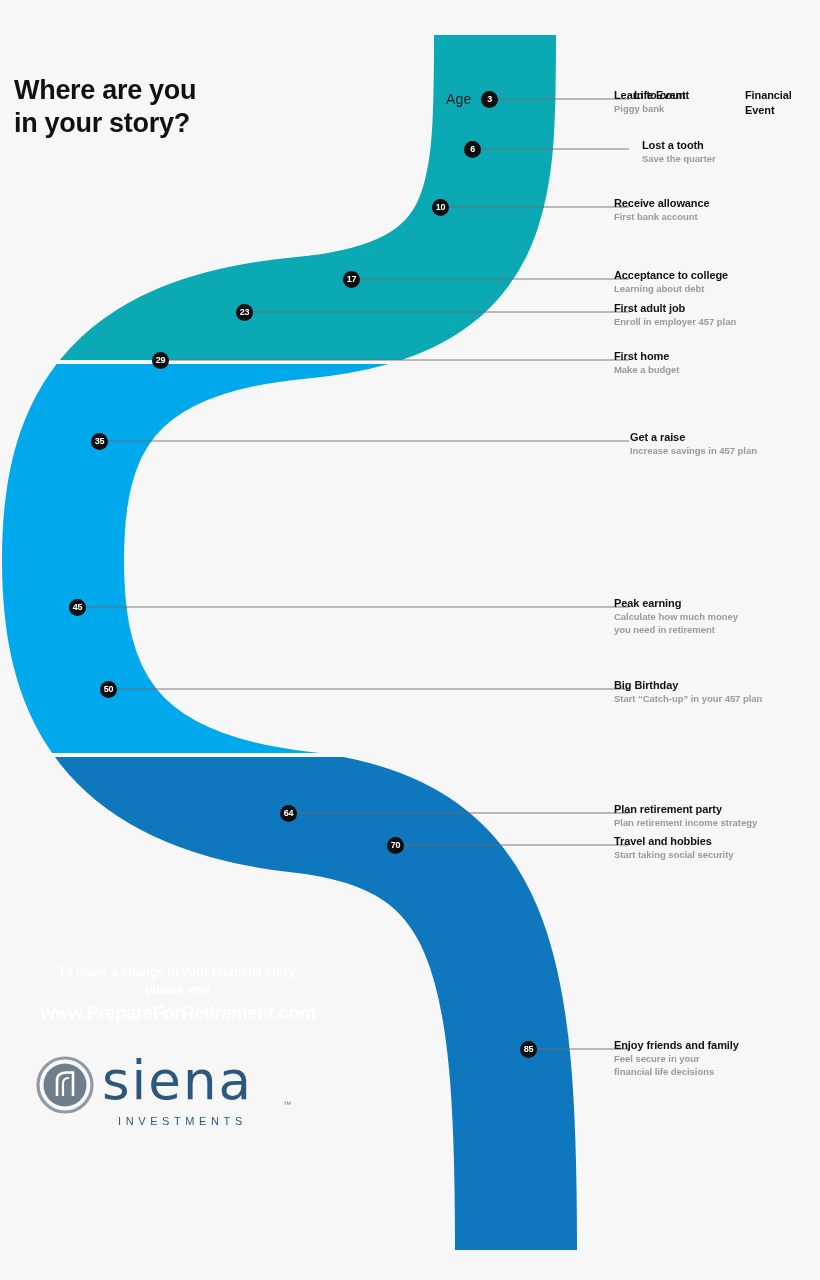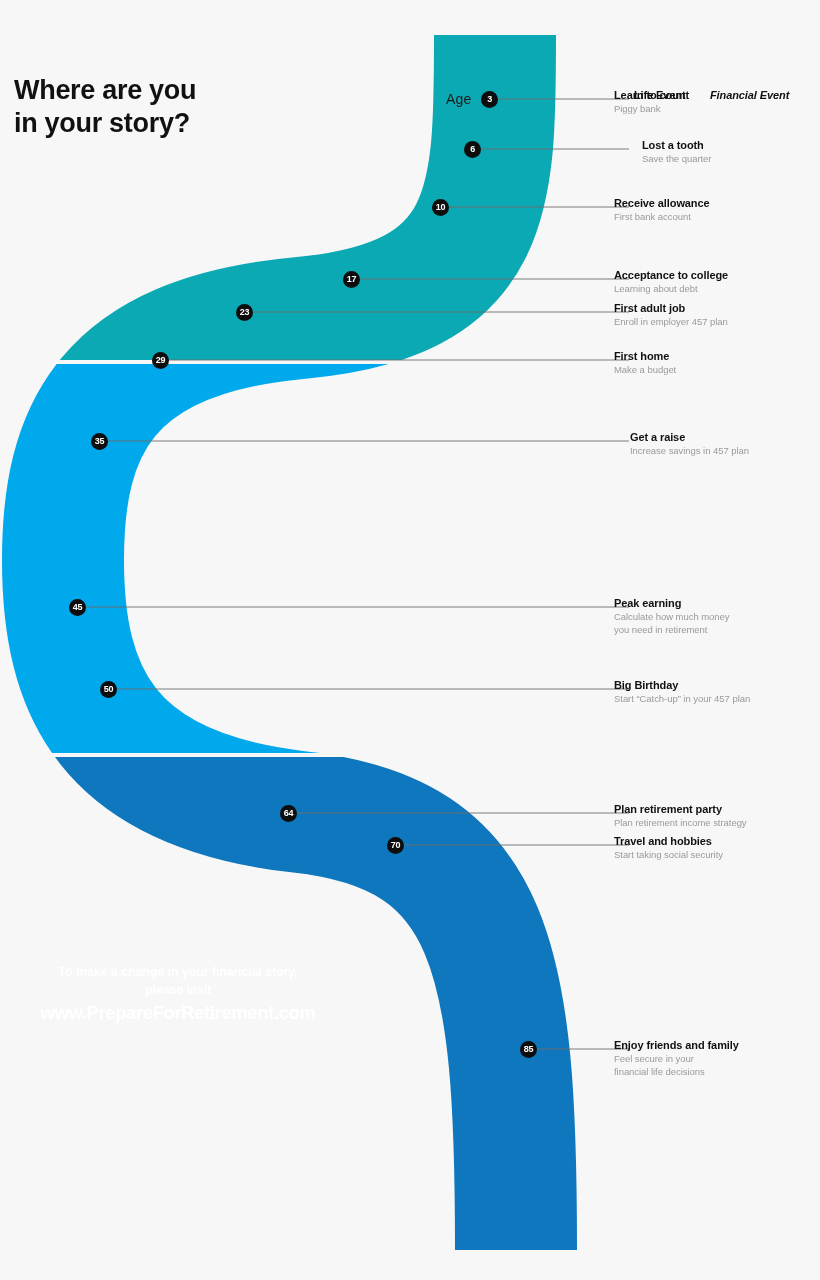--- a/index.html
+++ b/index.html
@@ -62,21 +62,21 @@
     top: 88px;
   }
   .col-head .ch-title {
     font-size: 11px;
     font-weight: bold;
     color: #111111;
     line-height: 1.35;
     letter-spacing: -0.1px;
   }
   #col-head-life { left: 634px; }
-  #col-head-fin  { left: 710px; font-style: italic; }
+  #col-head-fin  { left: 745px; }
 
   
   .event {
     position: absolute;
     left: 614px;
     width: 180px;
   }
   .event .ev-title {
     font-size: 11px;
     font-weight: bold;
@@ -84,20 +84,21 @@
     line-height: 1.3;
     letter-spacing: -0.1px;
     white-space: nowrap;
   }
   .event .ev-sub {
     font-size: 9.5px;
     color: #9a9a9a;
     line-height: 1.32;
     letter-spacing: -0.05px;
     margin-top: 1px;
+    font-weight: bold;
   }
 
   
   .marker {
     position: absolute;
     width: 17px;
     height: 17px;
     border-radius: 50%;
     background: #0d0d0d;
     color: #ffffff;
@@ -305,14 +306,25 @@
       <div class="marker" style="left: 280px; top: 805px;">64</div>
       <div class="marker" style="left: 387px; top: 837px;">70</div>
       <div class="marker" style="left: 520px; top: 1041px;">85</div>
     </div>
 
   <div id="promo">
     <div class="p1">To make a change in your financial story,<br>please visit</div>
     <div class="p2">www.PrepareForRetirement.com</div>
   </div>
 
+  <div id="logo">
+    <svg id="logo-mark" width="58" height="58" viewBox="0 0 58 58">
+      <circle cx="29" cy="29" r="27" fill="none" stroke="#8e9aa5" stroke-width="3.2"></circle>
+      <circle cx="29" cy="29" r="21.5" fill="#6e7e8c"></circle>
+      <path d="M 21 40 L 21 24 C 21 19.5, 25 16.5, 30 16.5 L 37 16.5 L 37 40" fill="none" stroke="#ffffff" stroke-width="2.6"></path>
+      <path d="M 27 40 L 27 27 C 27 23.5, 30 22, 33 22" fill="none" stroke="#ffffff" stroke-width="2.2"></path>
+    </svg>
+    <div id="logo-word">siena</div>
+    <div id="logo-tm">™</div>
+    <div id="logo-sub">INVESTMENTS</div>
+  </div>
 
 </div>
 
 </body></html>

